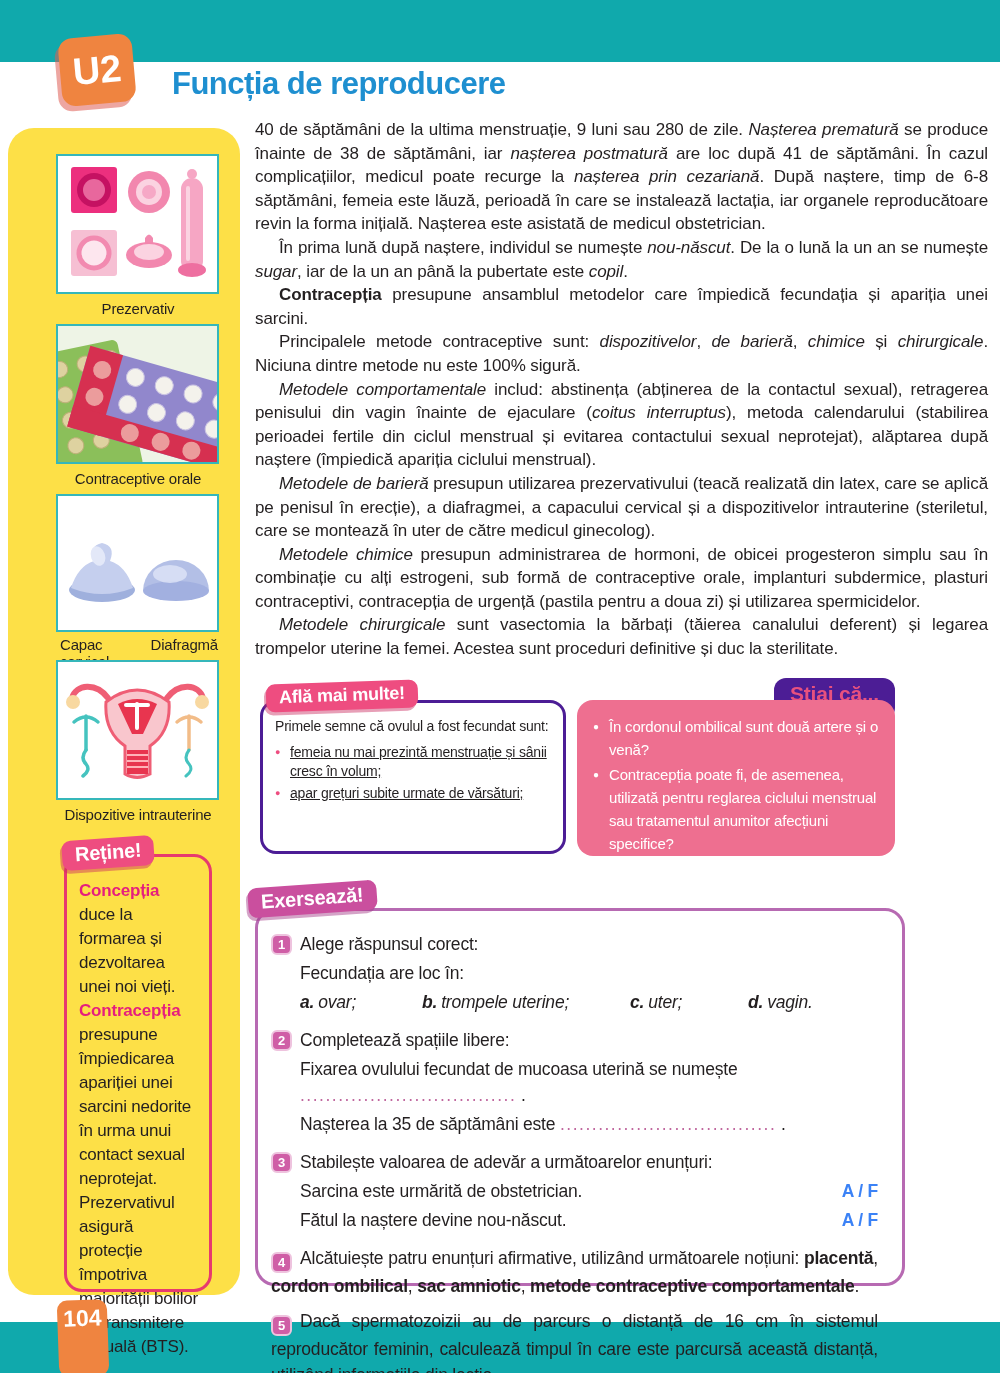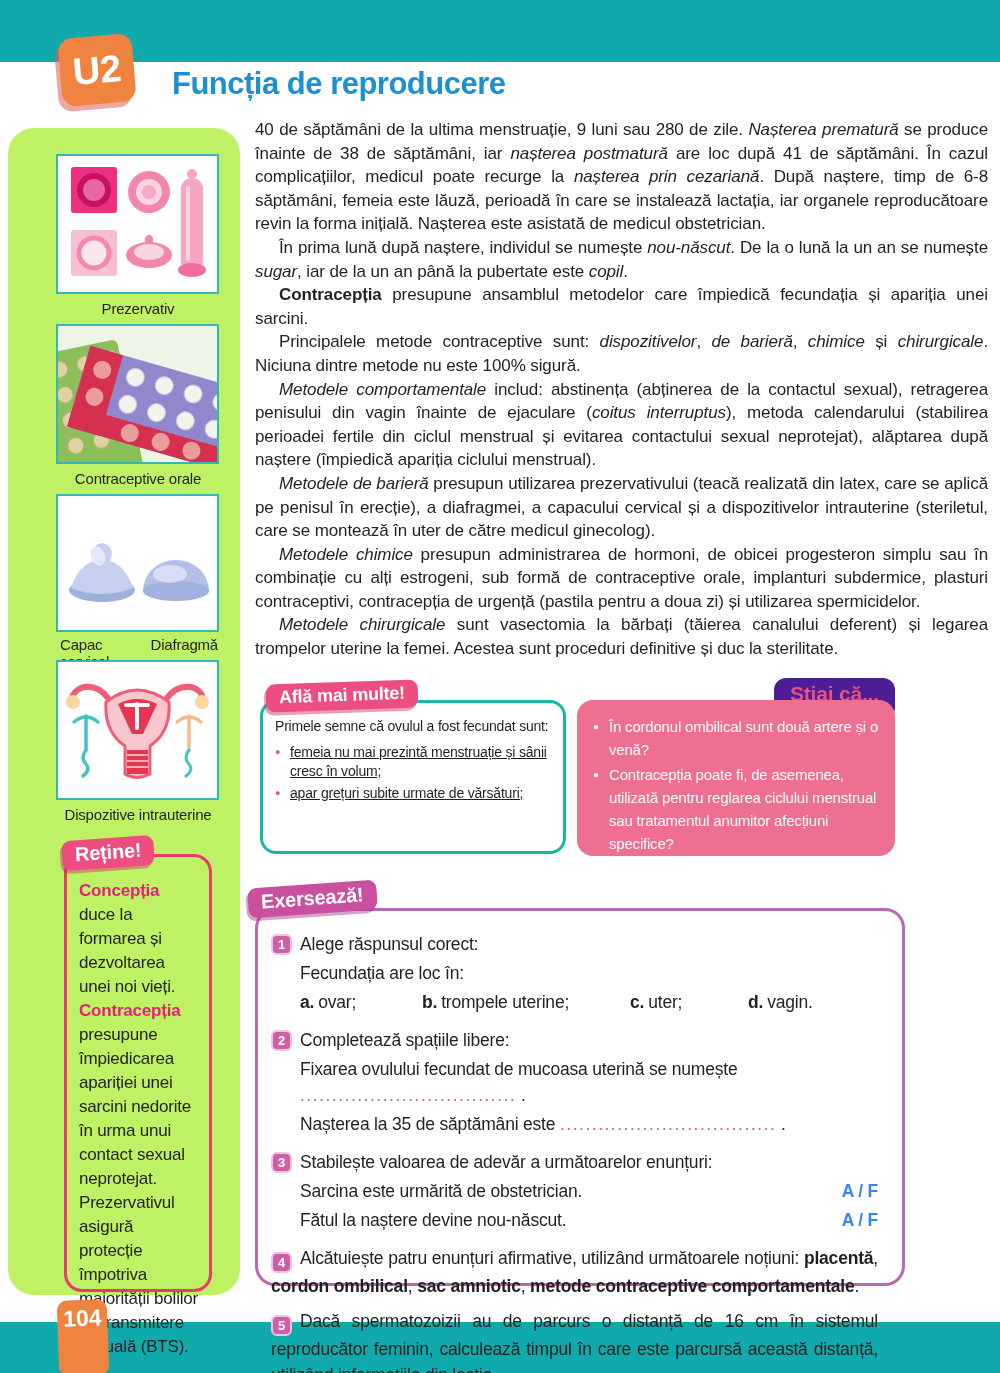--- a/index.html
+++ b/index.html
@@ -28,21 +28,21 @@
   }
   .page-tab {
     position:absolute; left:58px; top:1300px; width:50px; height:76px;
     background:#ef8440; border-radius:10px; transform:rotate(-2deg);
     color:#fff; font-weight:bold; font-size:23px; text-align:center; padding-top:5px; z-index:6;
   }
 
   
   .sidebar {
     position:absolute; left:8px; top:128px; width:232px; height:1167px;
-    background:#bef264; border-radius:26px;
+    background:#fde047; border-radius:26px;
   }
   .fig-card {
     position:absolute; left:48px; width:163px; height:140px;
     background:#fff; border:2px solid #35b7ba; overflow:hidden;
   }
   .fig-caption {
     position:absolute; left:30px; width:200px; text-align:center;
     font-size:15px; color:#231f20; letter-spacing:-0.2px;
   }
   .fig-caption.split { display:flex; justify-content:space-between; left:52px; width:158px; text-align:left; }
@@ -63,21 +63,21 @@
   .main-text {
     position:absolute; left:255px; top:118px; width:733px;
     font-size:17px; line-height:23.6px; text-align:justify; letter-spacing:-0.1px;
   }
   .main-text p.indent { text-indent:24px; }
 
   
   .afla-label { position:absolute; left:266px; top:682px; transform:rotate(-2deg); z-index:3; }
   .afla-box {
     position:absolute; left:260px; top:700px; width:306px; height:154px;
-    background:#fff; border:3px solid #14b8a6; border-radius:16px;
+    background:#fff; border:3px solid #4c1d95; border-radius:16px;
     padding:14px 12px 4px 12px; font-size:14px; line-height:19.5px; letter-spacing:-0.2px;
   }
   .afla-box .intro { margin-bottom:6px; }
   .afla-box ul { list-style:none; }
   .afla-box li { position:relative; padding-left:15px; margin-bottom:2px;text-decoration:underline; }
   .afla-box li::before { content:"●"; position:absolute; left:0; top:0; font-size:9px; color:#ee4d80; line-height:19.5px; }
 
   
   .stiai-label {
     position:absolute; left:774px; top:678px; z-index:1;
@@ -106,21 +106,21 @@
     align-items:center; justify-content:center;
     background:#cf5ea6; border:2px solid #eec3de; border-radius:6px;
     color:#fff; font-size:13px; font-weight:bold; line-height:1;
   }
   .ex-item { display:flex; margin-bottom:9px; }
   .ex-item .num-badge { margin:3px 8px 0 0; }
   .ex-item-inline { margin-bottom:9px; text-align:justify; }
   .ex-item-inline .num-badge { margin-right:8px; vertical-align:-3px; }
   .ex-line { margin-bottom:3px; }
   .ex-options { display:flex; margin-bottom:3px; }
-  .ex-options .opt { flex:none; }
+  .ex-options .opt { flex:none;font-style:italic; }
   .opt-a { width:122px; } .opt-b { width:208px; } .opt-c { width:118px; }
   .opt .k { font-weight:bold; margin-right:4px; }
   .dots { color:#c0679e; letter-spacing:1.5px; }
   .statement { display:flex; justify-content:space-between; margin-bottom:3px; }
   .af { color:#3b82f6; font-weight:bold; flex:none; margin-left:12px; }
 </style>
 </head>
 <body>
 
 <div class="top-bar"></div>

